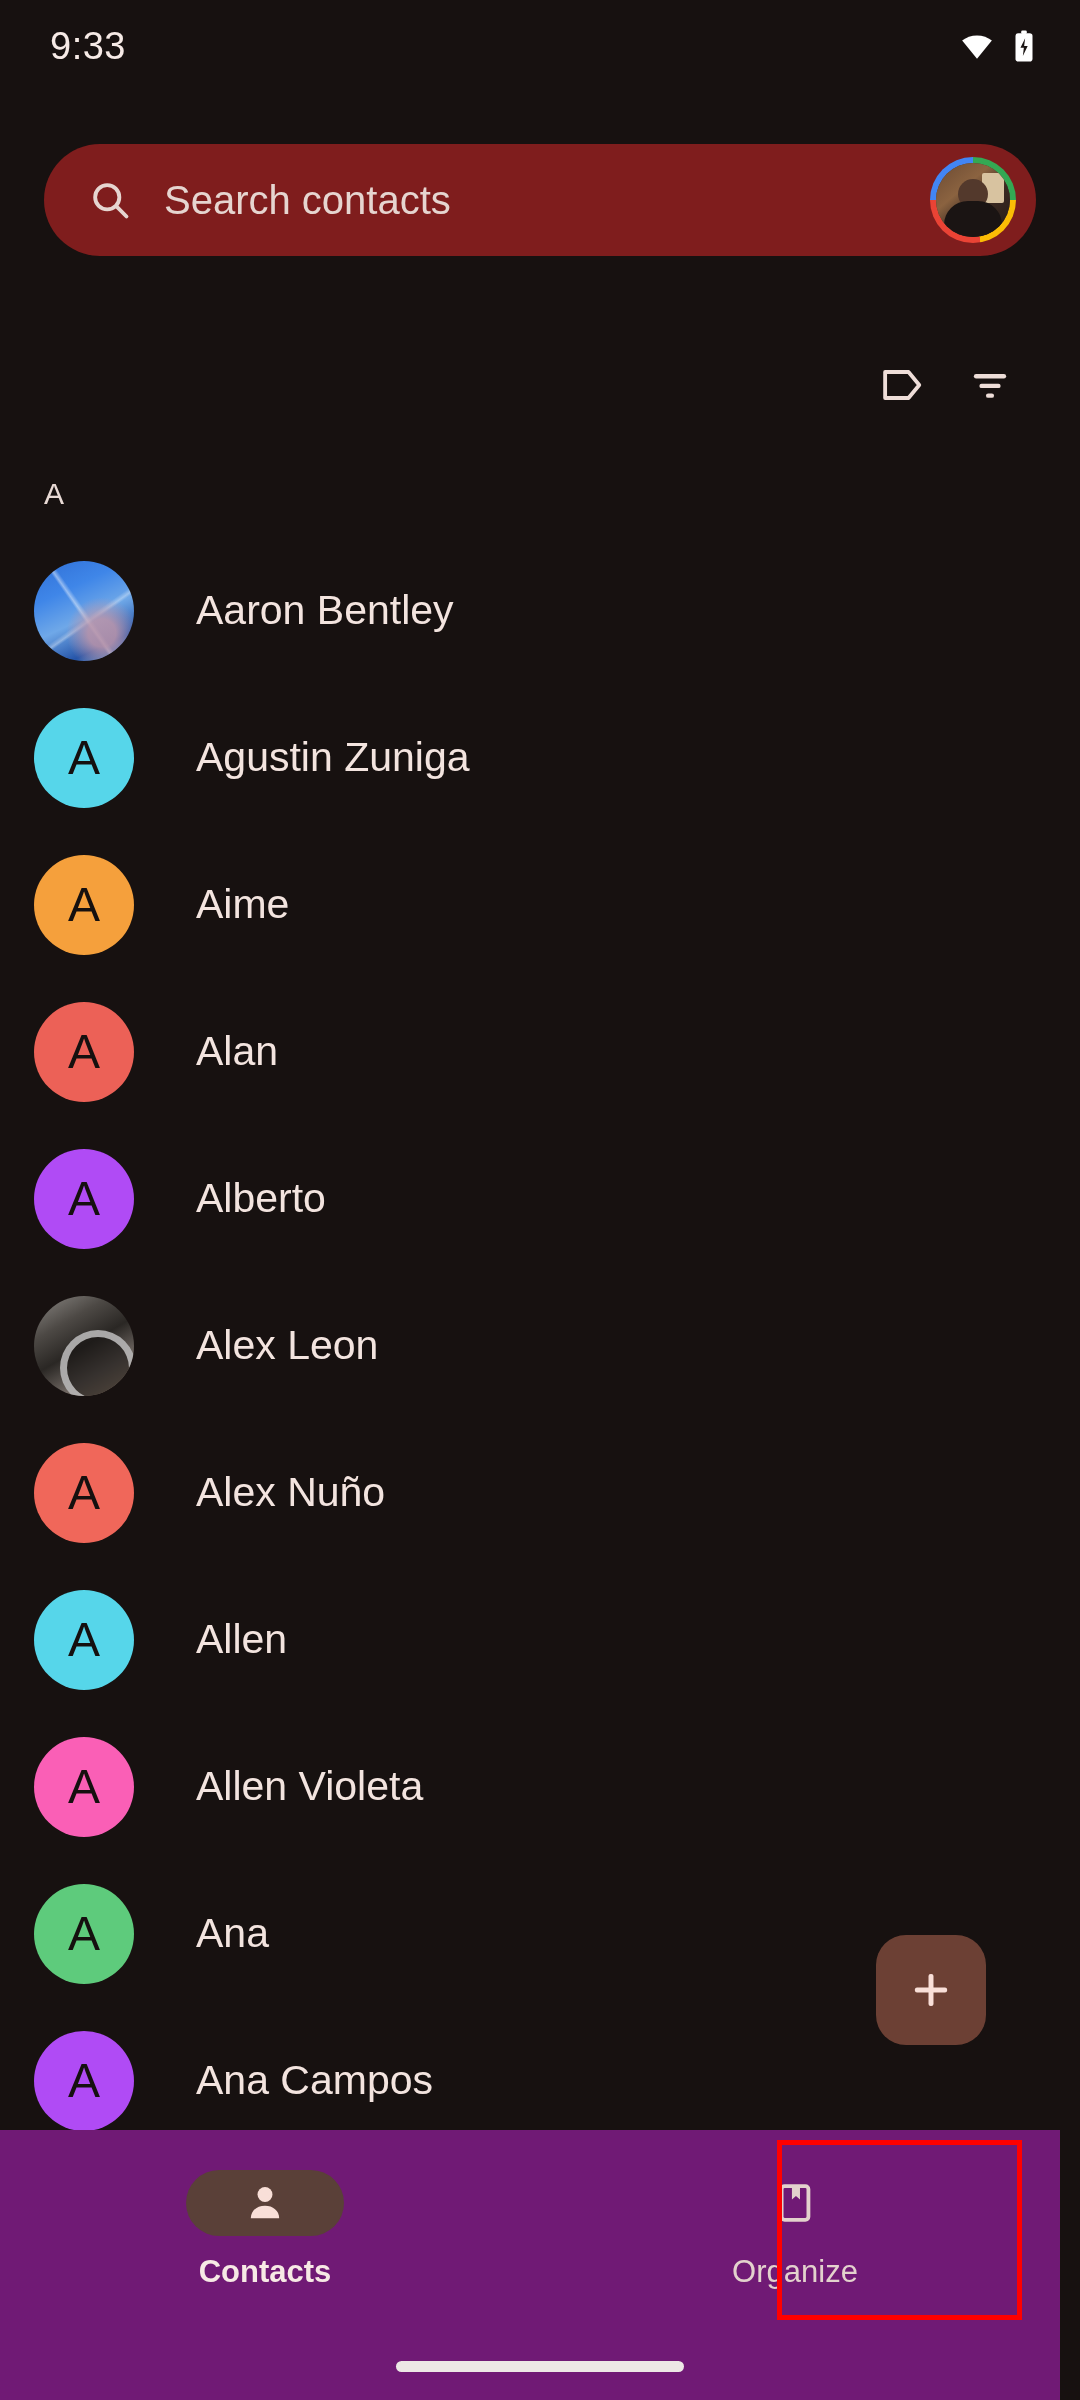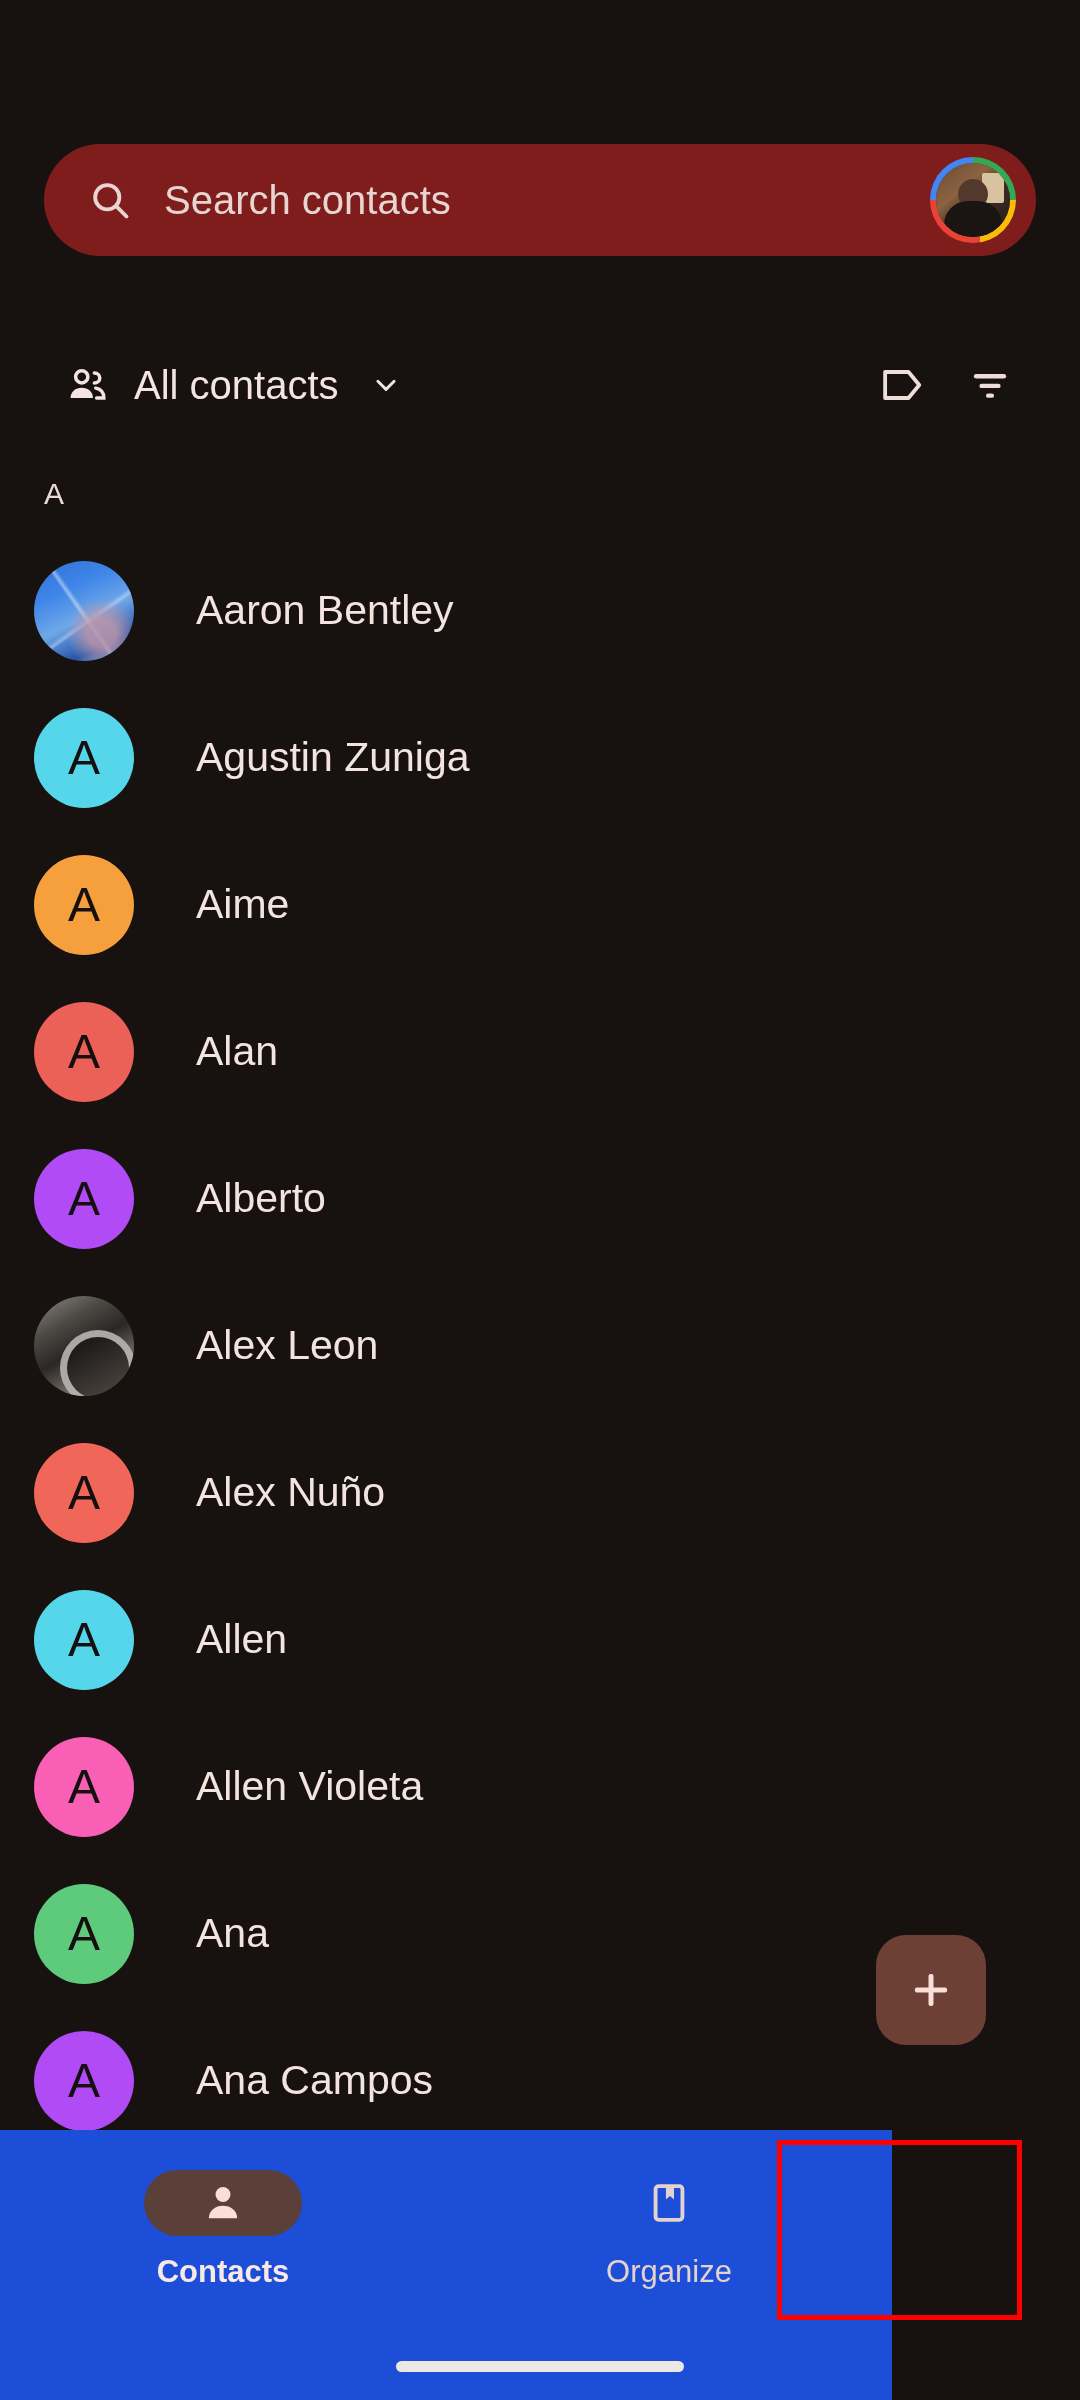--- a/index.html
+++ b/index.html
@@ -76,70 +76,71 @@
     border:7px solid rgba(215,215,215,.75); background:rgba(25,22,20,.65); }
   .contact-name { color:#F3E4DF; font-size:41px; margin-left:62px; }
 
   
   .fab { position:absolute; left:876px; top:1935px; width:110px; height:110px;
     background:#6C4034; border-radius:30px; display:flex; align-items:center;
     justify-content:center; cursor:pointer; }
   .plus-ico { width:46px; height:46px; }
 
   
-  .bottomnav { position:absolute; left:0; bottom:0; width:892px; height:270px;
-    background:#1d4ed8; display:flex;text-align:center; }
+  .bottomnav { position:absolute; left:0; bottom:0; width:1060px; height:270px;
+    background:#701a75; display:flex;text-align:center; }
   .navtab { flex:1; display:flex; flex-direction:column; align-items:center;
     padding-top:40px; cursor:pointer; position:relative; }
   .nav-pill { width:158px; height:66px; border-radius:33px;
     display:flex; align-items:center; justify-content:center; }
   .nav-pill.active { background:#5A4038; }
   .nav-ico { width:46px; height:46px; }
   .nav-label { margin-top:18px; color:#E3D2CD; font-size:31px; }
   .nav-label.active { color:#F7E9E5; font-weight:bold; }
   .hl-box { position:absolute; left:777px; top:2140px; width:245px; height:180px;
     border:5px solid #FF0000; box-sizing:border-box; pointer-events:none; }
   .gesture-bar { position:absolute; left:50%; transform:translateX(-50%);
     bottom:28px; width:288px; height:11px; border-radius:6px; background:#EDE8E6; }
 </style>
 </head>
 <body>
 
 <div id="screen">
 
+  <div class="statusbar">
+    <div class="status-time">9:33</div>
+    <div class="status-icons">
+      <svg class="wifi-ico" viewBox="0 0 24 24">
+        <path d="M12 21 L1.5 8.2 C4.4 5.9 8 4.6 12 4.6 C16 4.6 19.6 5.9 22.5 8.2 Z" fill="#FFFFFF"></path>
+      </svg>
+      <svg class="batt-ico" viewBox="0 0 14 24">
+        <rect x="1" y="3" width="12" height="20" rx="2" fill="#FFFFFF"></rect>
+        <rect x="5" y="1" width="4" height="2.5" rx="1" fill="#FFFFFF"></rect>
+        <path d="M7.8 6.5 L4.5 13.2 H6.9 L6.2 19 L9.6 12 H7.1 Z" fill="#1a1412"></path>
+      </svg>
+    </div>
+  </div>
 
   <div class="searchbar">
     <svg class="search-ico" viewBox="0 0 24 24">
       <circle cx="10.5" cy="10.5" r="6.6" fill="none" stroke="#E6D5D0" stroke-width="2.1"></circle>
       <line x1="15.4" y1="15.4" x2="21" y2="21" stroke="#E6D5D0" stroke-width="2.1" stroke-linecap="round"></line>
     </svg>
     <div class="search-ph">Search contacts</div>
     <div class="avatar-ring">
       <div class="avatar-photo">
         <div class="bg1"></div>
           <div class="win"></div>
           <div class="head"></div>
           <div class="body"></div>
       </div>
     </div>
   </div>
 
   <div class="filterrow">
-    <div class="allcontacts">
-      <svg class="people-ico" viewBox="0 0 24 24">
-        <circle cx="9" cy="7.3" r="3.5" fill="none" stroke="#F4E5E1" stroke-width="2"></circle>
-        <path d="M2.6 19.4 C2.6 15.8 5.5 13.6 9 13.6 C12.5 13.6 15.4 15.8 15.4 19.4 Z" fill="#F4E5E1"></path>
-        <path d="M16.2 5.1 C18 5.1 19.3 6.4 19.3 8 C19.3 9.6 18 10.9 16.2 10.9" fill="none" stroke="#F4E5E1" stroke-width="2" stroke-linecap="round"></path>
-        <path d="M17 13.8 C19.8 14.3 21.6 16.3 21.6 19.4 L17.5 19.4" fill="none" stroke="#F4E5E1" stroke-width="2" stroke-linecap="round"></path>
-      </svg>
-      <span class="allcontacts-label">All contacts</span>
-      <svg class="chev" viewBox="0 0 24 24">
-        <path d="M5.5 9 L12 15.5 L18.5 9" fill="none" stroke="#F4E5E1" stroke-width="2.3" stroke-linecap="round" stroke-linejoin="round"></path>
-      </svg>
-    </div>
     <div class="spacer"></div>
     <div class="icon-btn">
       <svg class="tag-ico" viewBox="0 0 24 24">
         <path d="M3.2 5.2 H15.4 L21 12 L15.4 18.8 H3.2 Z" fill="none" stroke="#EEDDD8" stroke-width="2" stroke-linejoin="round"></path>
       </svg>
     </div>
     <div class="icon-btn">
       <svg class="sort-ico" viewBox="0 0 24 24">
         <rect x="3.2" y="6" width="17.6" height="2.4" rx="1.2" fill="#EEDDD8"></rect>
         <rect x="6.2" y="11.3" width="11.6" height="2.4" rx="1.2" fill="#EEDDD8"></rect>

